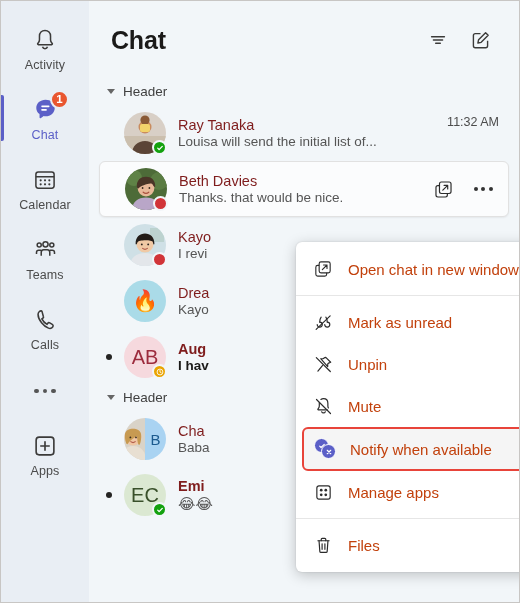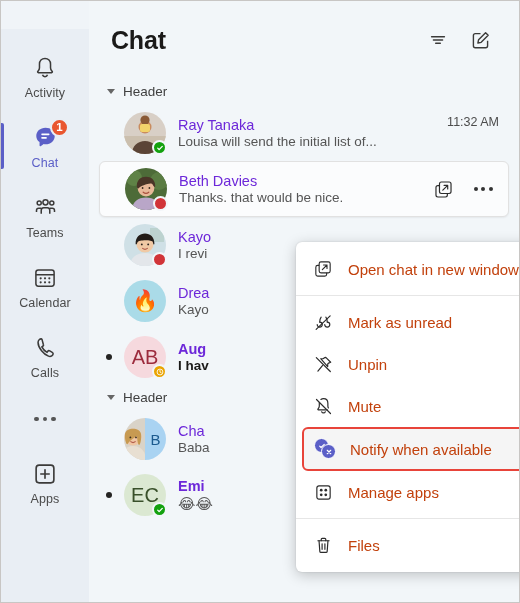--- a/index.html
+++ b/index.html
@@ -21,21 +21,20 @@
   
   .rail {
     width: 88px;
     flex: 0 0 88px;
     background: #e9eef4;
     display: flex;
     flex-direction: column;
     align-items: center;
     padding-top: 12px;
     position: relative;
-    margin-top: 28px;
   }
   .rail-item {
     width: 88px;
     height: 70px;
     display: flex;
     flex-direction: column;
     align-items: center;
     justify-content: center;
     position: relative;
     color: #4a4a4a;
@@ -187,21 +186,21 @@
     flex: 1;
     min-width: 0;
     display: flex;
     flex-direction: column;
     justify-content: center;
     gap: 1px;
     overflow: hidden;
   }
   .chat-name {
     font-size: 14.5px;
-    color: #6d28d9;
+    color: #7f1d1d;
     white-space: nowrap;
     overflow: hidden;
   }
   .chat-name.bold { font-weight: bold; }
   .chat-prev {
     font-size: 13.5px;
     color: #555;
     white-space: nowrap;
     overflow: hidden;
   }
@@ -310,52 +309,52 @@
       <span class="active-bar"></span>
       <span class="rail-icon">
         <svg width="27" height="27" viewBox="0 0 24 24">
           <path d="M12 3.4c-4.7 0-8.2 3.2-8.2 7.2 0 2.2 1.1 4.2 2.9 5.5v3.1c0 .5.6.8 1 .5l2.7-1.9c.5.1 1.1.2 1.6.2 4.7 0 8.2-3.2 8.2-7.4S16.7 3.4 12 3.4z" fill="#5b5fc7"></path>
           <rect x="8.2" y="8.4" width="7.4" height="1.5" rx=".7" fill="#fff"></rect>
           <rect x="8.2" y="11.6" width="5" height="1.5" rx=".7" fill="#fff"></rect>
         </svg>
         <span class="badge">1</span>
       </span>
       <span class="label">Chat</span>
-    </div>
-
-    <div class="rail-item">
-      <span class="rail-icon">
-        <svg width="27" height="27" viewBox="0 0 24 24" fill="none" stroke="#3b3a39" stroke-width="1.35">
-          <circle cx="12" cy="7.4" r="2.3"></circle>
-          <circle cx="6.4" cy="8" r="1.8"></circle>
-          <circle cx="17.6" cy="8" r="1.8"></circle>
-          <path d="M8.2 17.6v-3.1c0-1.2 1-2.2 2.2-2.2h3.2c1.2 0 2.2 1 2.2 2.2v3.1"></path>
-          <path d="M8.1 12.6H6c-1.1 0-2 .9-2 2v1.4"></path>
-          <path d="M15.9 12.6H18c1.1 0 2 .9 2 2v1.4"></path>
-        </svg>
-      </span>
-      <span class="label">Teams</span>
     </div>
 
     <div class="rail-item">
       <span class="rail-icon">
         <svg width="26" height="26" viewBox="0 0 24 24" fill="none" stroke="#3b3a39" stroke-width="1.4">
           <rect x="3.6" y="4.6" width="16.8" height="15" rx="2.2"></rect>
           <path d="M3.6 9h16.8"></path>
           <g fill="#3b3a39" stroke="none">
             <circle cx="8" cy="12.3" r="1"></circle>
               <circle cx="12" cy="12.3" r="1"></circle>
               <circle cx="16" cy="12.3" r="1"></circle>
             <circle cx="8" cy="16" r="1"></circle>
               <circle cx="12" cy="16" r="1"></circle>
               <circle cx="16" cy="16" r="1"></circle>
           </g>
         </svg>
       </span>
       <span class="label">Calendar</span>
+    </div>
+
+    <div class="rail-item">
+      <span class="rail-icon">
+        <svg width="27" height="27" viewBox="0 0 24 24" fill="none" stroke="#3b3a39" stroke-width="1.35">
+          <circle cx="12" cy="7.4" r="2.3"></circle>
+          <circle cx="6.4" cy="8" r="1.8"></circle>
+          <circle cx="17.6" cy="8" r="1.8"></circle>
+          <path d="M8.2 17.6v-3.1c0-1.2 1-2.2 2.2-2.2h3.2c1.2 0 2.2 1 2.2 2.2v3.1"></path>
+          <path d="M8.1 12.6H6c-1.1 0-2 .9-2 2v1.4"></path>
+          <path d="M15.9 12.6H18c1.1 0 2 .9 2 2v1.4"></path>
+        </svg>
+      </span>
+      <span class="label">Teams</span>
     </div>
 
     <div class="rail-item">
       <span class="rail-icon">
         <svg width="26" height="26" viewBox="0 0 24 24" fill="none" stroke="#3b3a39" stroke-width="1.45" stroke-linecap="round">
           <path d="M8.4 3.6c-1 0-2.8.9-2.8 3.3 0 5 5.4 10.9 9.6 12.6 2.4 1 4.3-.9 4.3-2.2 0-.6-.3-1-.8-1.3l-2.3-1.3c-.7-.4-1.5-.2-1.9.4l-.6.9c-2-1-3.8-2.9-4.8-5l.9-.6c.6-.4.8-1.2.4-1.9L9.3 4.3c-.2-.4-.5-.7-.9-.7z"></path>
         </svg>
       </span>
       <span class="label">Calls</span>
     </div>

